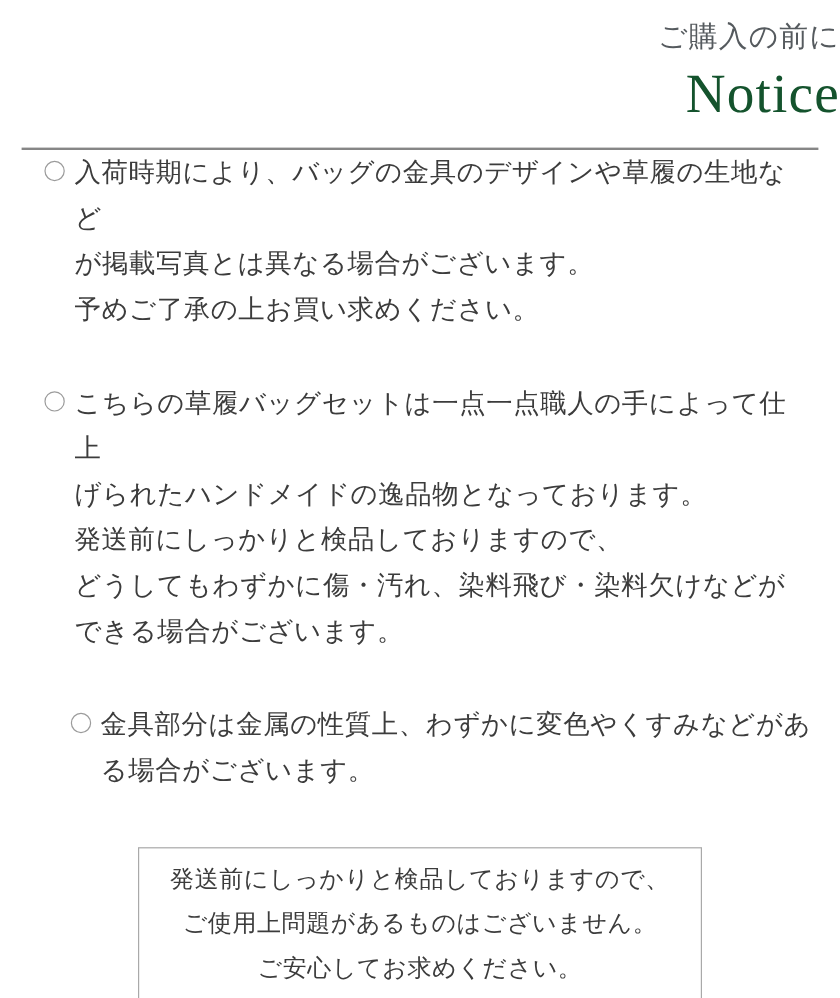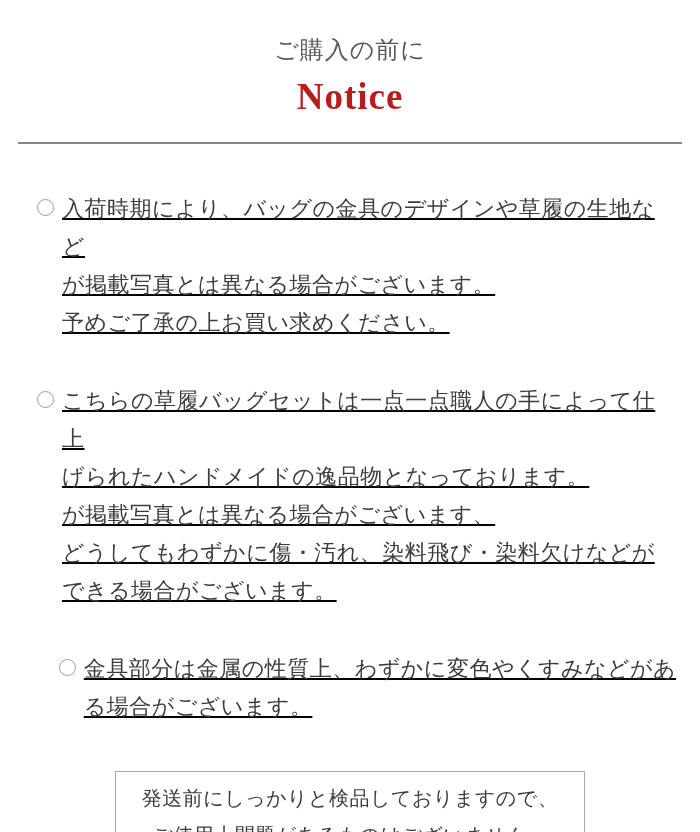--- a/index.html
+++ b/index.html
@@ -11,50 +11,48 @@
     position: relative;
     width: 700px;
     height: 832px;
     background: #ffffff;
     box-sizing: border-box;
     overflow: hidden;
     font-family: "Liberation Sans", "DejaVu Sans", sans-serif;
   }
   
   .header {
-    padding-top: 36px;
-    text-align: center;
+    padding-top: 17px;
+    text-align: right;
   }
   .header-subtitle {
     font-family: "Liberation Serif", "DejaVu Serif", serif;
     font-size: 24px;
     line-height: 28px;
     letter-spacing: 1px;
     color: #555a5e;
   }
   .page-title {
     margin: 4px 0 0 0;
     font-family: "Liberation Serif", "DejaVu Serif", serif;
-    font-weight: 700;
-    font-size: 37px;
+    font-weight: 400;
+    font-size: 46px;
     line-height: 58px;
     letter-spacing: 1px;
-    color: #b91c1c;
+    color: #14532d;
   }
   .divider {
     border: none;
     height: 2px;
     background: #868686;
     margin: 16px 18px 0 18px;
   }
   
   .notice-list {
-    margin-top: 46px;
     padding: 0 24px 0 37px;
-    text-decoration: underline;
   }
   .notice-item {
     display: flex;
     align-items: flex-start;
     margin-bottom: 40px;
   }
   .notice-item:last-child {
     margin-bottom: 0;
     justify-content: flex-end;
   }
@@ -112,21 +110,21 @@
       <span class="bullet"></span>
       <p class="notice-text">入荷時期により、バッグの金具のデザインや草履の生地など
 が掲載写真とは異なる場合がございます。
 予めご了承の上お買い求めください。</p>
     </div>
 
     <div class="notice-item">
       <span class="bullet"></span>
       <p class="notice-text">こちらの草履バッグセットは一点一点職人の手によって仕上
 げられたハンドメイドの逸品物となっております。
-が掲載写真とは異なる場合がございます、
+発送前にしっかりと検品しておりますので、
 どうしてもわずかに傷・汚れ、染料飛び・染料欠けなどが
 できる場合がございます。</p>
     </div>
 
     <div class="notice-item">
       <span class="bullet"></span>
       <p class="notice-text">金具部分は金属の性質上、わずかに変色やくすみなどがあ
 る場合がございます。</p>
     </div>
 

